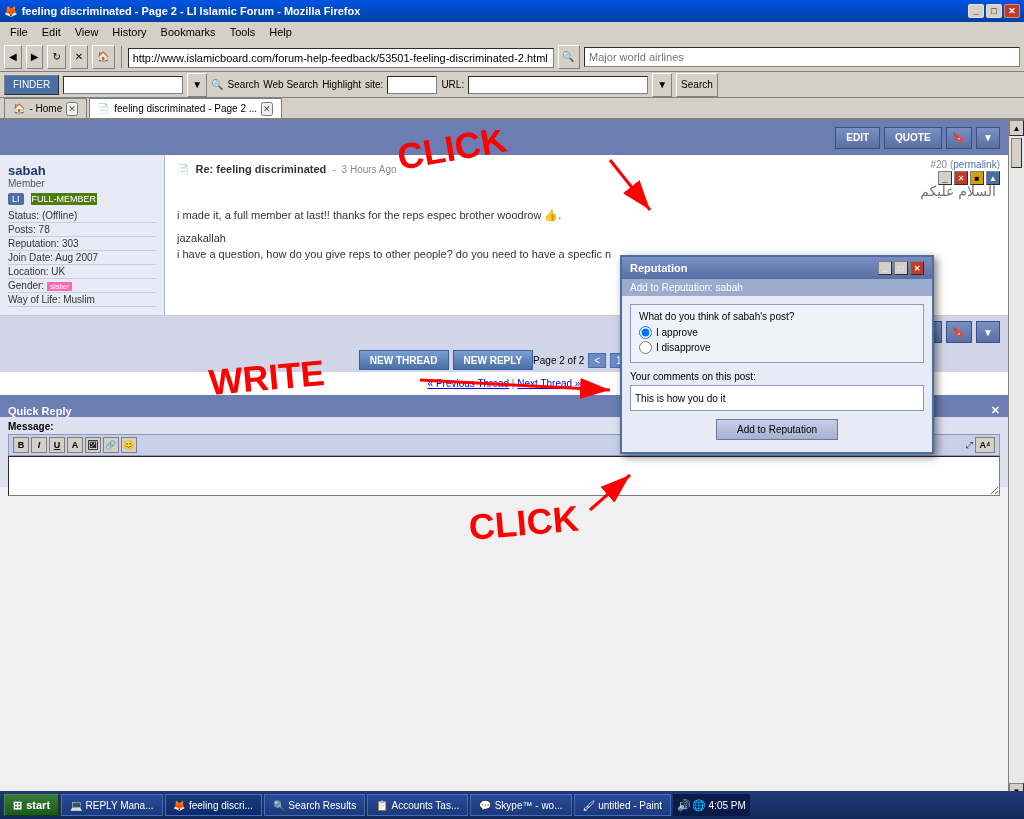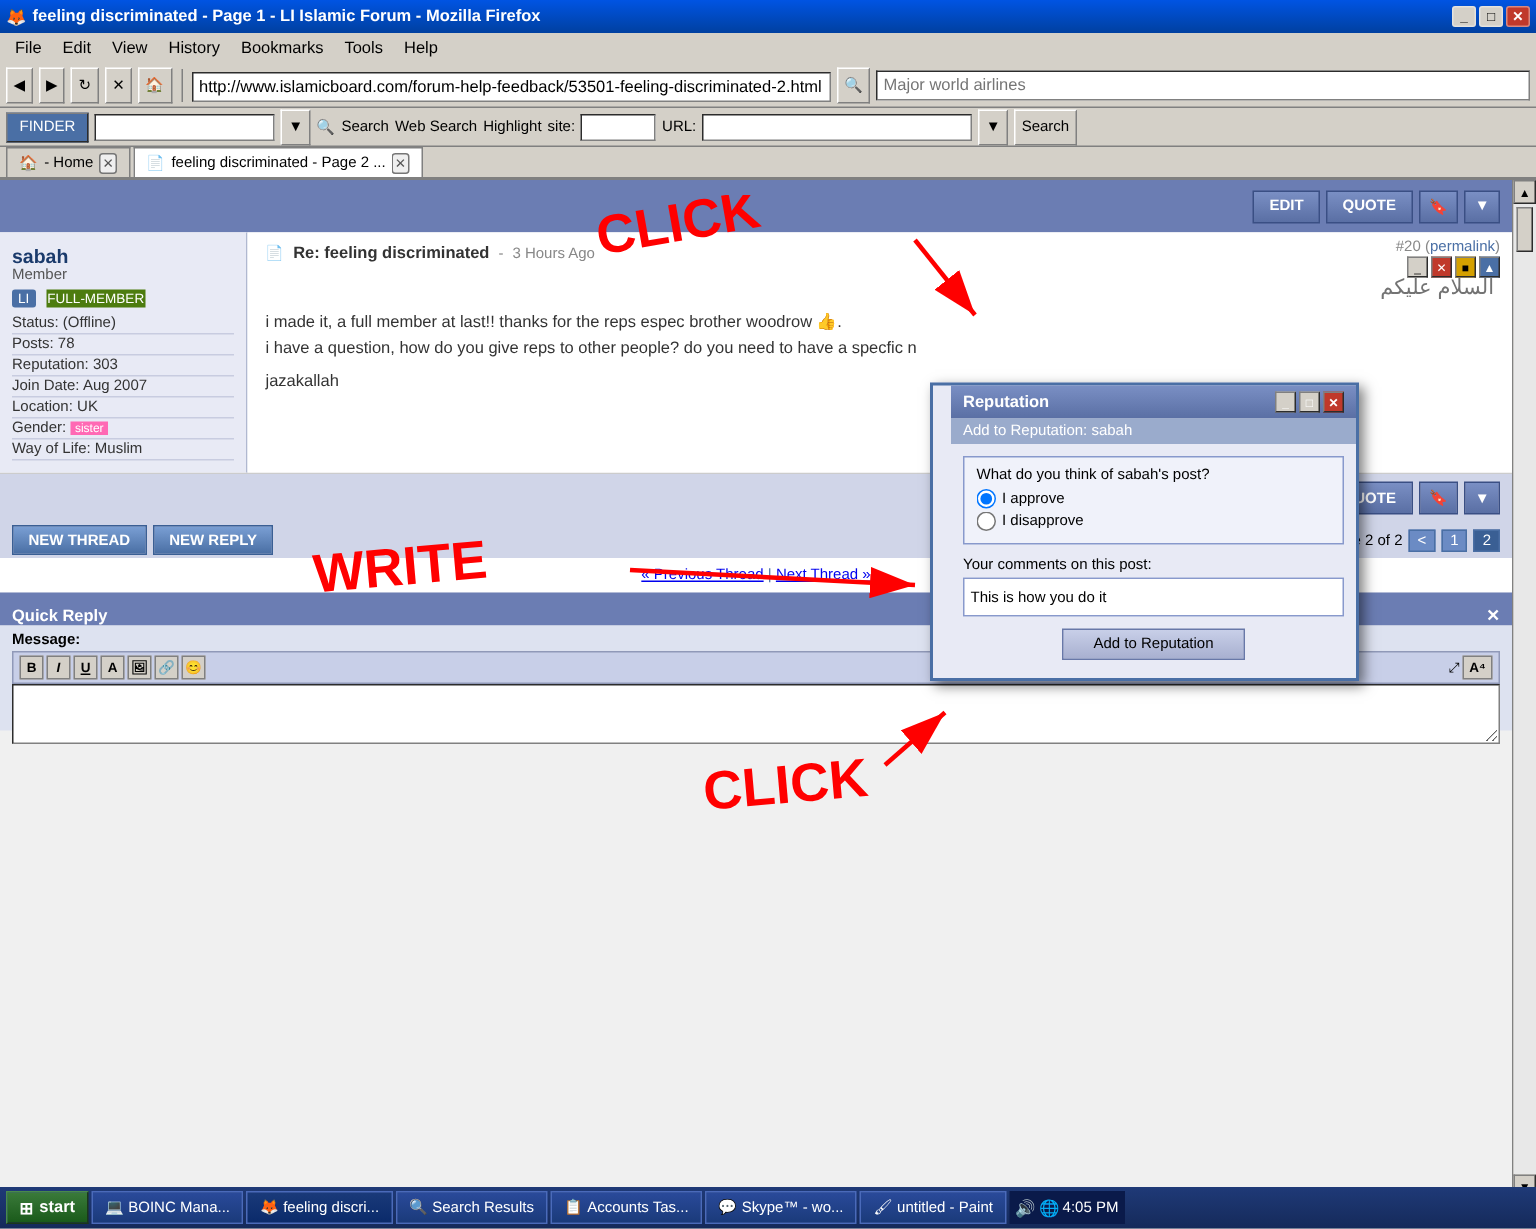--- a/index.html
+++ b/index.html
@@ -266,21 +266,21 @@
       padding: 0 8px;
       gap: 4px;
     }
     
     
     .thread-nav {
       background: #d0d5e8;
       height: 24px;
       display: flex;
       align-items: center;
-      justify-content: space-between;
+      justify-content: center;
       padding: 0 8px;
     }
     .nav-btns { display: flex; gap: 4px; }
     .new-thread-btn {
       background: linear-gradient(to bottom, #7a9fd4, #4a6fa4);
       color: white;
       border: 1px solid #3a5f94;
       padding: 2px 10px;
       font-size: 10px;
       font-weight: bold;
@@ -427,26 +427,25 @@
       background: #0a1a4a;
       padding: 0 4px;
       height: 22px;
     }
     
     
     .rep-popup {
       position: absolute;
       top: 255px;
       left: 620px;
-      width: 286px;
+      width: 314px;
       background: #e8eaf5;
       border: 2px solid #4a6fa5;
       z-index: 100;
       box-shadow: 3px 3px 8px rgba(0,0,0,0.5);
-      padding-left: 12px;
     }
     .rep-popup-title {
       background: linear-gradient(to bottom, #7a8fc4, #5a6fa4);
       color: white;
       font-size: 11px;
       font-weight: bold;
       padding: 4px 8px;
       display: flex;
       justify-content: space-between;
       align-items: center;
@@ -535,21 +534,21 @@
       flex-direction: column;
       height: 100%;
     }
   </style>
 </head>
 <body>
 
 <div class="window-titlebar">
   <div class="window-title">
     <span>🦊</span>
-    <span>feeling discriminated - Page 1 - LI Islamic Forum - Mozilla Firefox</span>
+    <span>feeling discriminated - Page 2 - LI Islamic Forum - Mozilla Firefox</span>
   </div>
   <div class="window-controls">
     <div class="win-btn minimize">_</div>
     <div class="win-btn maximize">□</div>
     <div class="win-btn close">✕</div>
   </div>
 </div>
 
 <div class="menubar">
   <span class="menu-item">File</span>
@@ -651,22 +650,22 @@
 
         <div class="post-content">
           <div class="post-header">
             <span style="color:#888;">📄</span>
             <span class="post-title">Re: feeling discriminated</span>
             <span style="color:#888;">-</span>
             <span class="post-time">3 Hours Ago</span>
           </div>
           <div class="post-arabic">السلام عليكم</div>
           <div class="post-body">i made it, a full member at last!! thanks for the reps espec brother woodrow 👍.</div>
+          <div class="post-body" style="margin-top:6px;">jazakallah</div>
           <div class="post-body">i have a question, how do you give reps to other people? do you need to have a specfic n</div>
-          <div class="post-body" style="margin-top:6px;">jazakallah</div>
         </div>
       </div>
 
       <div class="post-actions">
         <button class="forum-action-btn">EDIT</button>
         <button class="forum-action-btn">QUOTE</button>
         <button class="forum-action-btn" style="padding:0 6px;">🔖</button>
         <button class="forum-action-btn" style="padding:0 6px;">▼</button>
       </div>
 
@@ -798,21 +797,21 @@
   </div>
 </div>
 
 <div class="taskbar">
   <button class="start-btn">
     <span>⊞</span>
     <span>start</span>
   </button>
   <div class="taskbar-item">
     <span>💻</span>
-    <span>BOINC Mana...</span>
+    <span>REPLY Mana...</span>
   </div>
   <div class="taskbar-item active">
     <span>🦊</span>
     <span>feeling discri...</span>
   </div>
   <div class="taskbar-item">
     <span>🔍</span>
     <span>Search Results</span>
   </div>
   <div class="taskbar-item">

